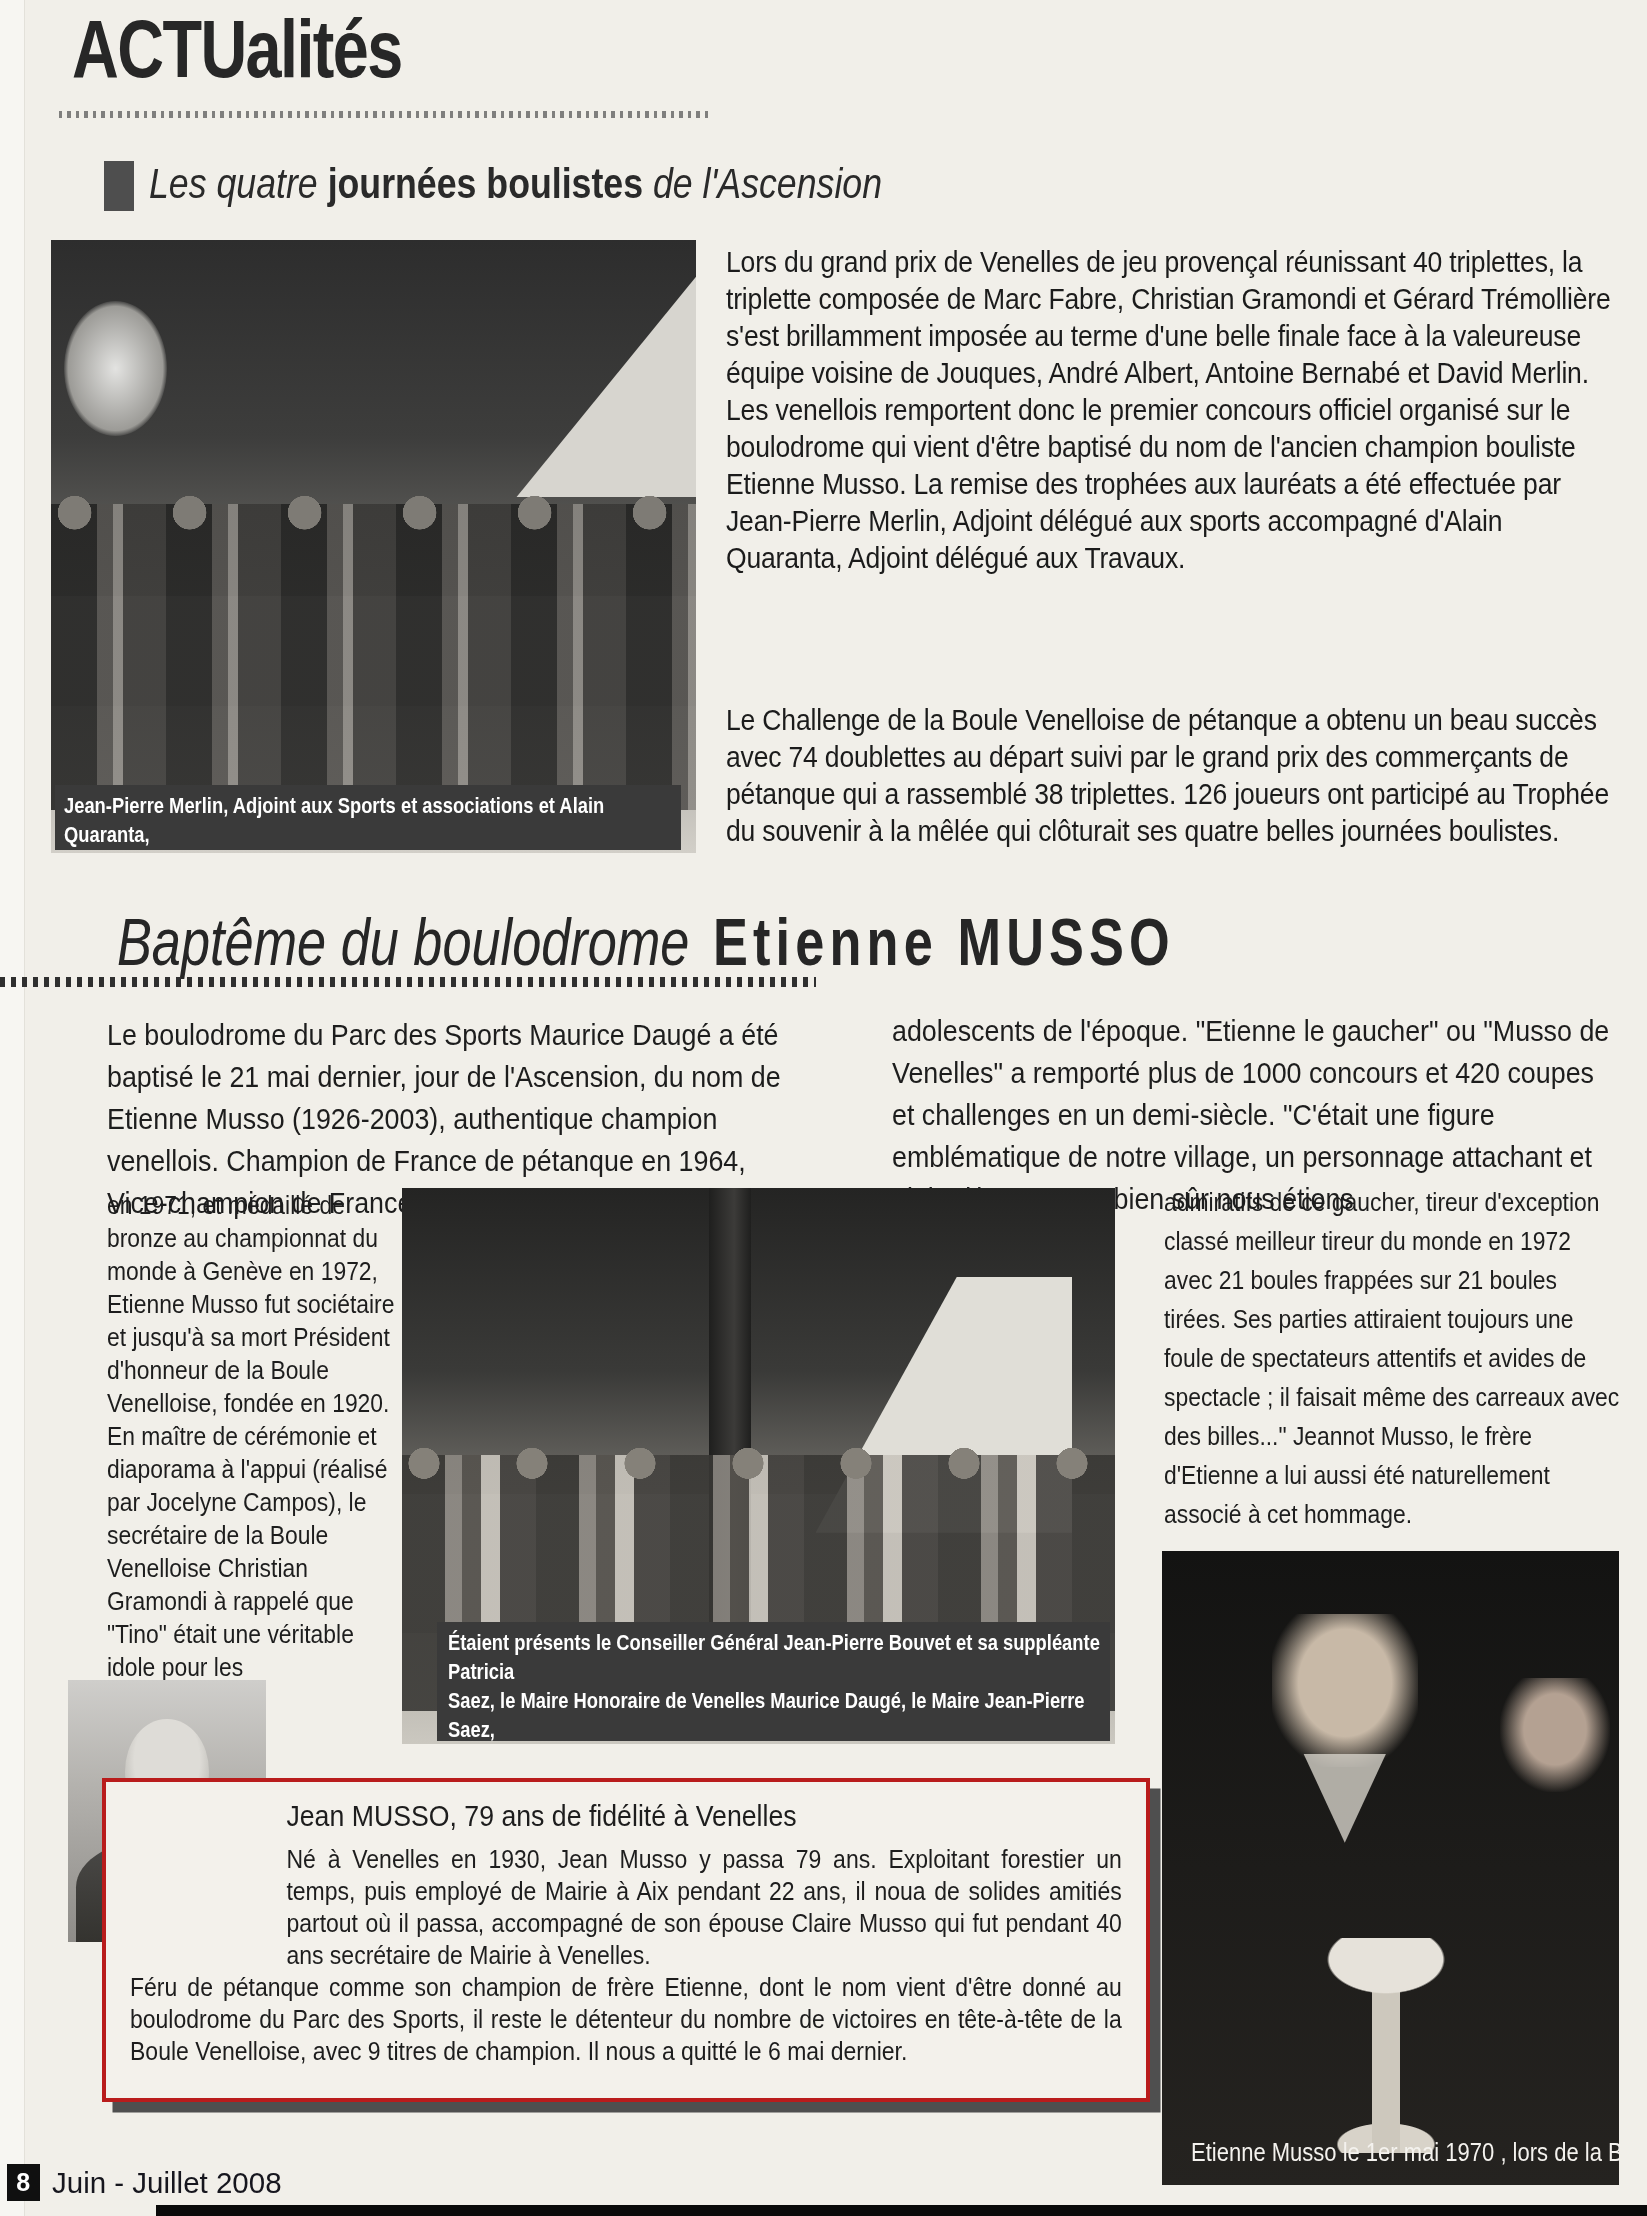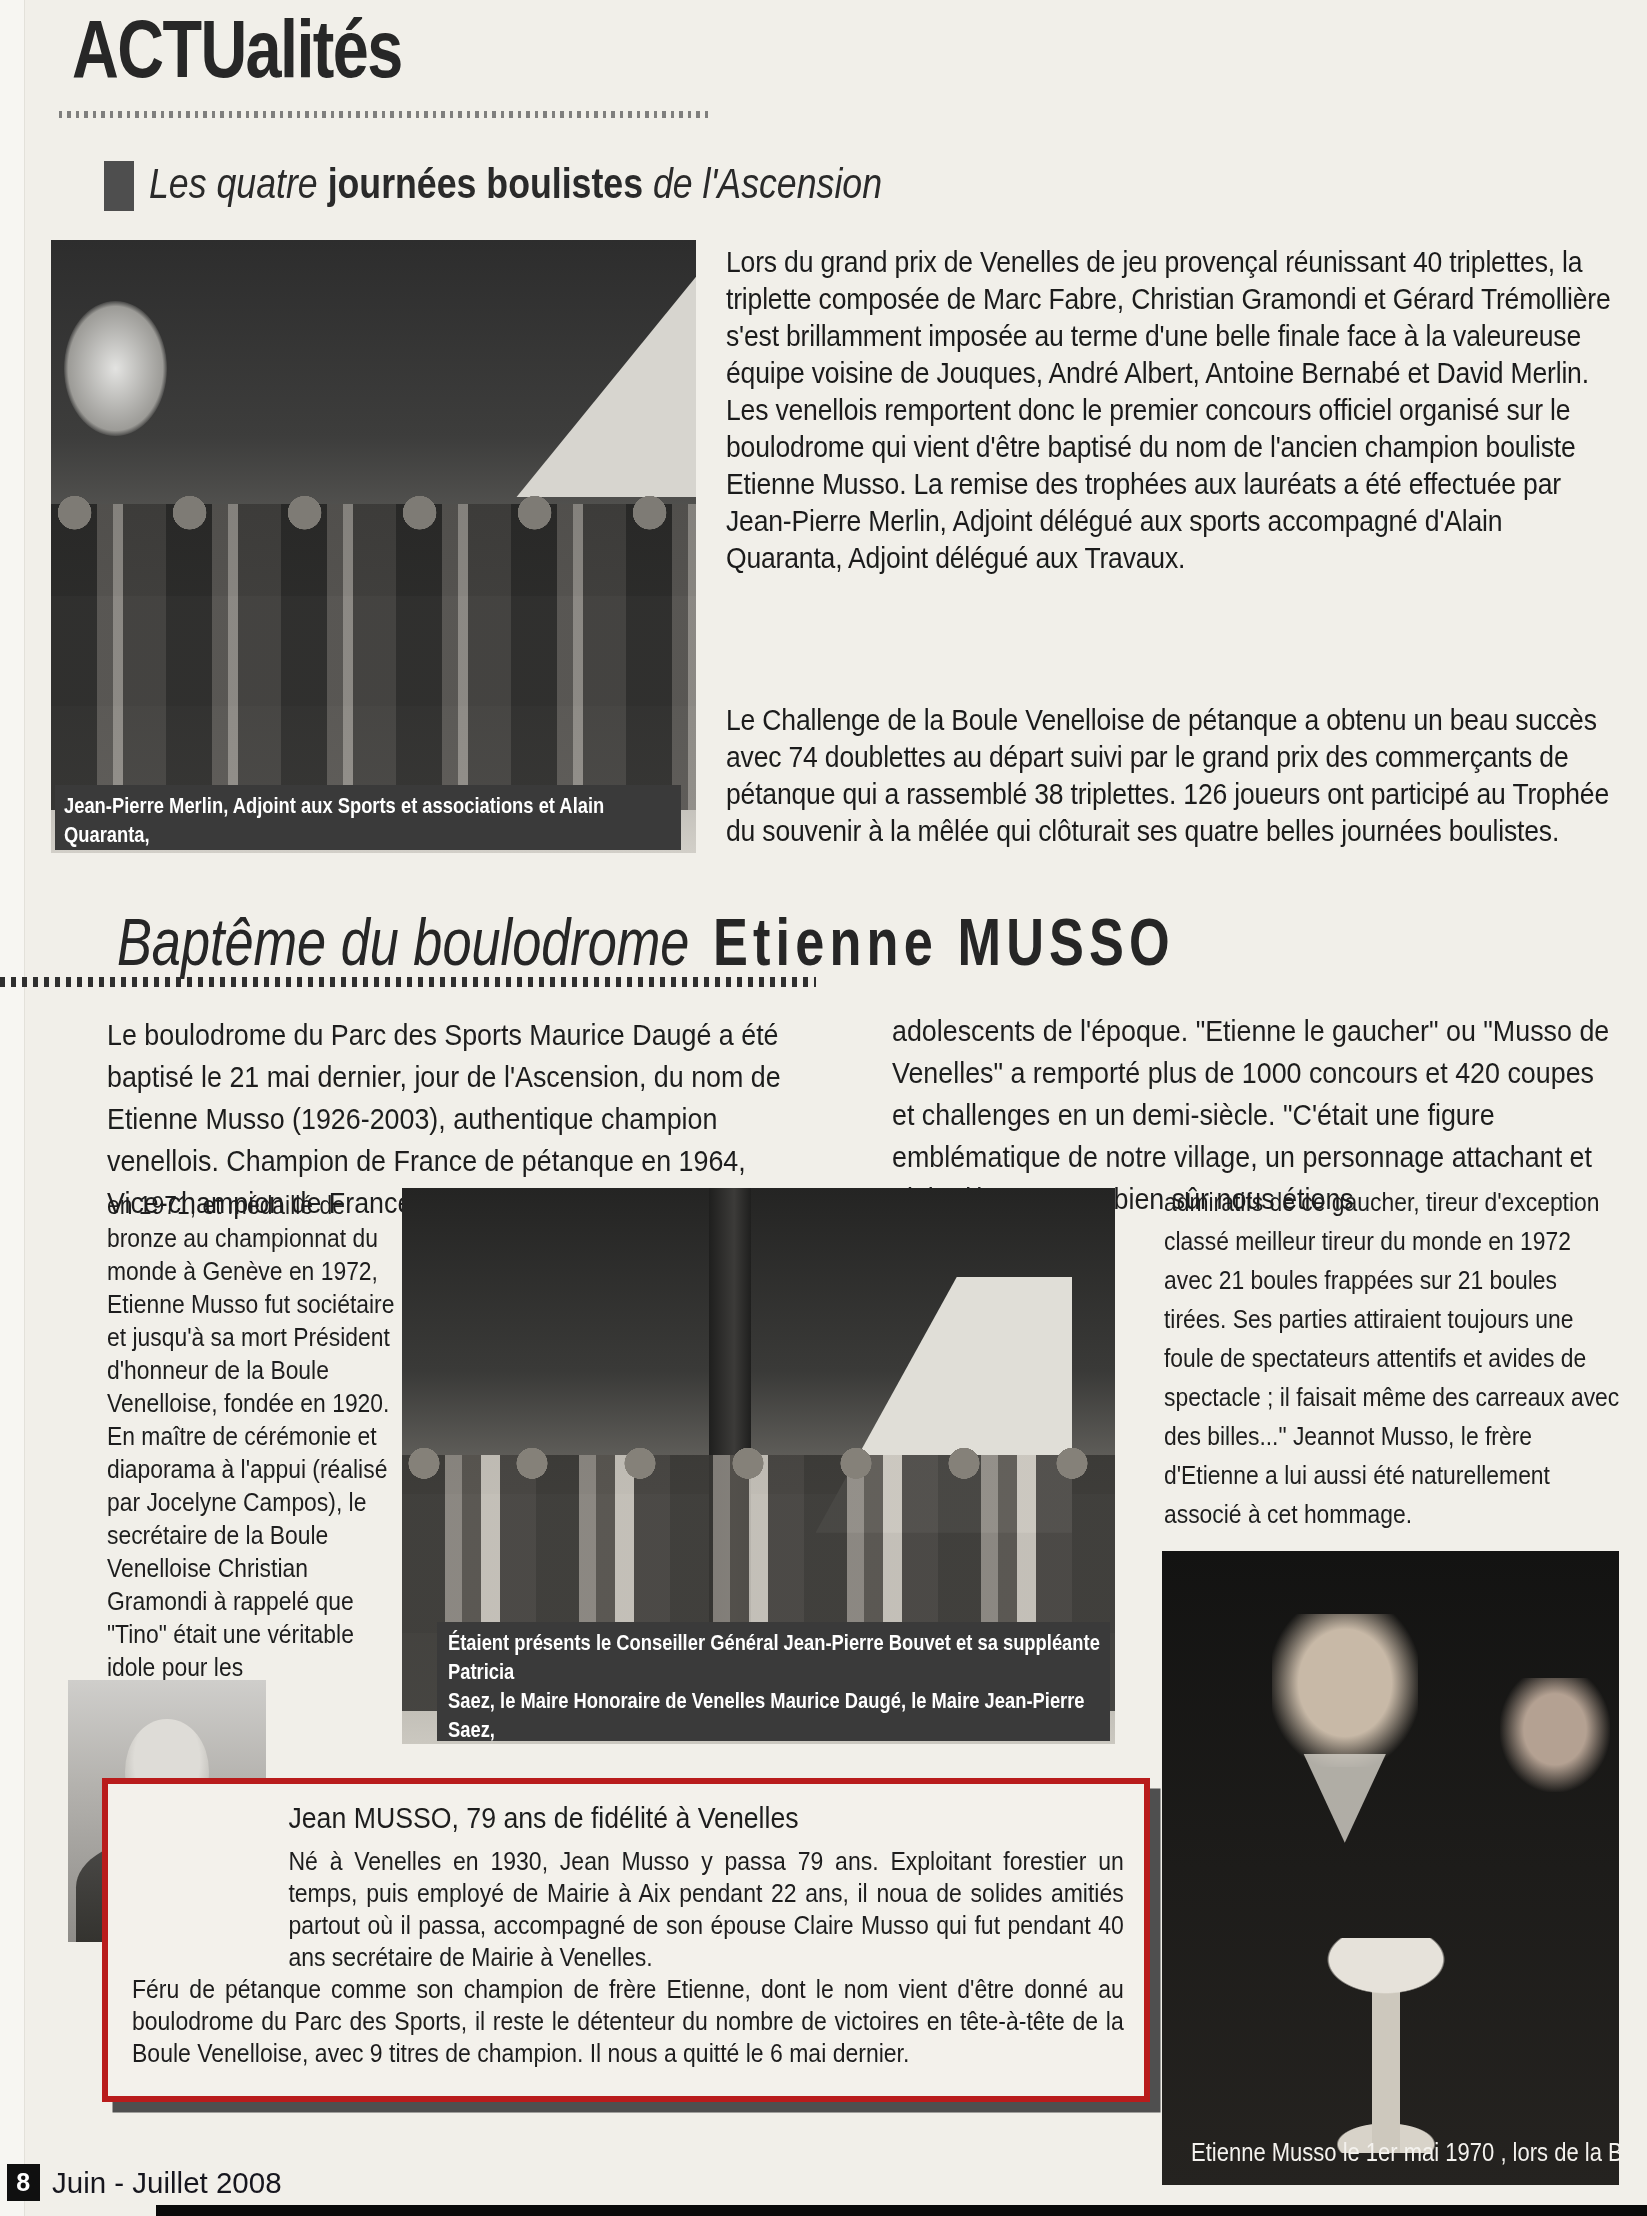--- a/index.html
+++ b/index.html
@@ -33,21 +33,21 @@
   .s2head{font-size:67px;white-space:nowrap;transform:scaleX(0.78);color:#262626;}
   .s2head .it{font-style:italic;font-weight:400;}
   .s2head .caps{font-weight:700;letter-spacing:6.6px;margin-left:11.8px;}
   
   .photo{overflow:hidden;background:#8f8d89;}
   .cap{background:#3a3a3a;color:#ffffff;overflow:hidden;}
   .captxt{font-weight:700;white-space:pre-line;transform:scaleX(0.85);transform-origin:0 0;}
   .p1cap{font-size:21.6px;line-height:29px;}
   .p2cap{font-size:21.6px;line-height:29px;}
   
-  .jeanbox{background:#f3f1eb;border:6px solid #b91c1c;box-shadow:10.5px 10.5px 0 #4f4f4f;}
+  .jeanbox{background:#f3f1eb;border:4px solid #b91c1c;box-shadow:10.5px 10.5px 0 #4f4f4f;}
   .jeaninner{transform:scaleX(0.92);transform-origin:0 0;}
   .jeantitle{font-size:29px;line-height:32px;margin:0 0 10.5px 0;}
   .jeanpara{font-size:25px;line-height:32px;text-align:justify;margin:0;}
   .boxspacer{float:left;width:170px;height:145px;}
   
   .p4cap{color:#f4f2ee;font-size:25px;font-weight:400;white-space:nowrap;transform:scaleX(0.88);transform-origin:0 0;}
   
   .pagenum{background:#101010;color:#fff;font-size:25px;font-weight:700;display:flex;align-items:center;justify-content:center;}
   .issue{font-size:29.5px;color:#16161e;white-space:nowrap;}
 </style>

